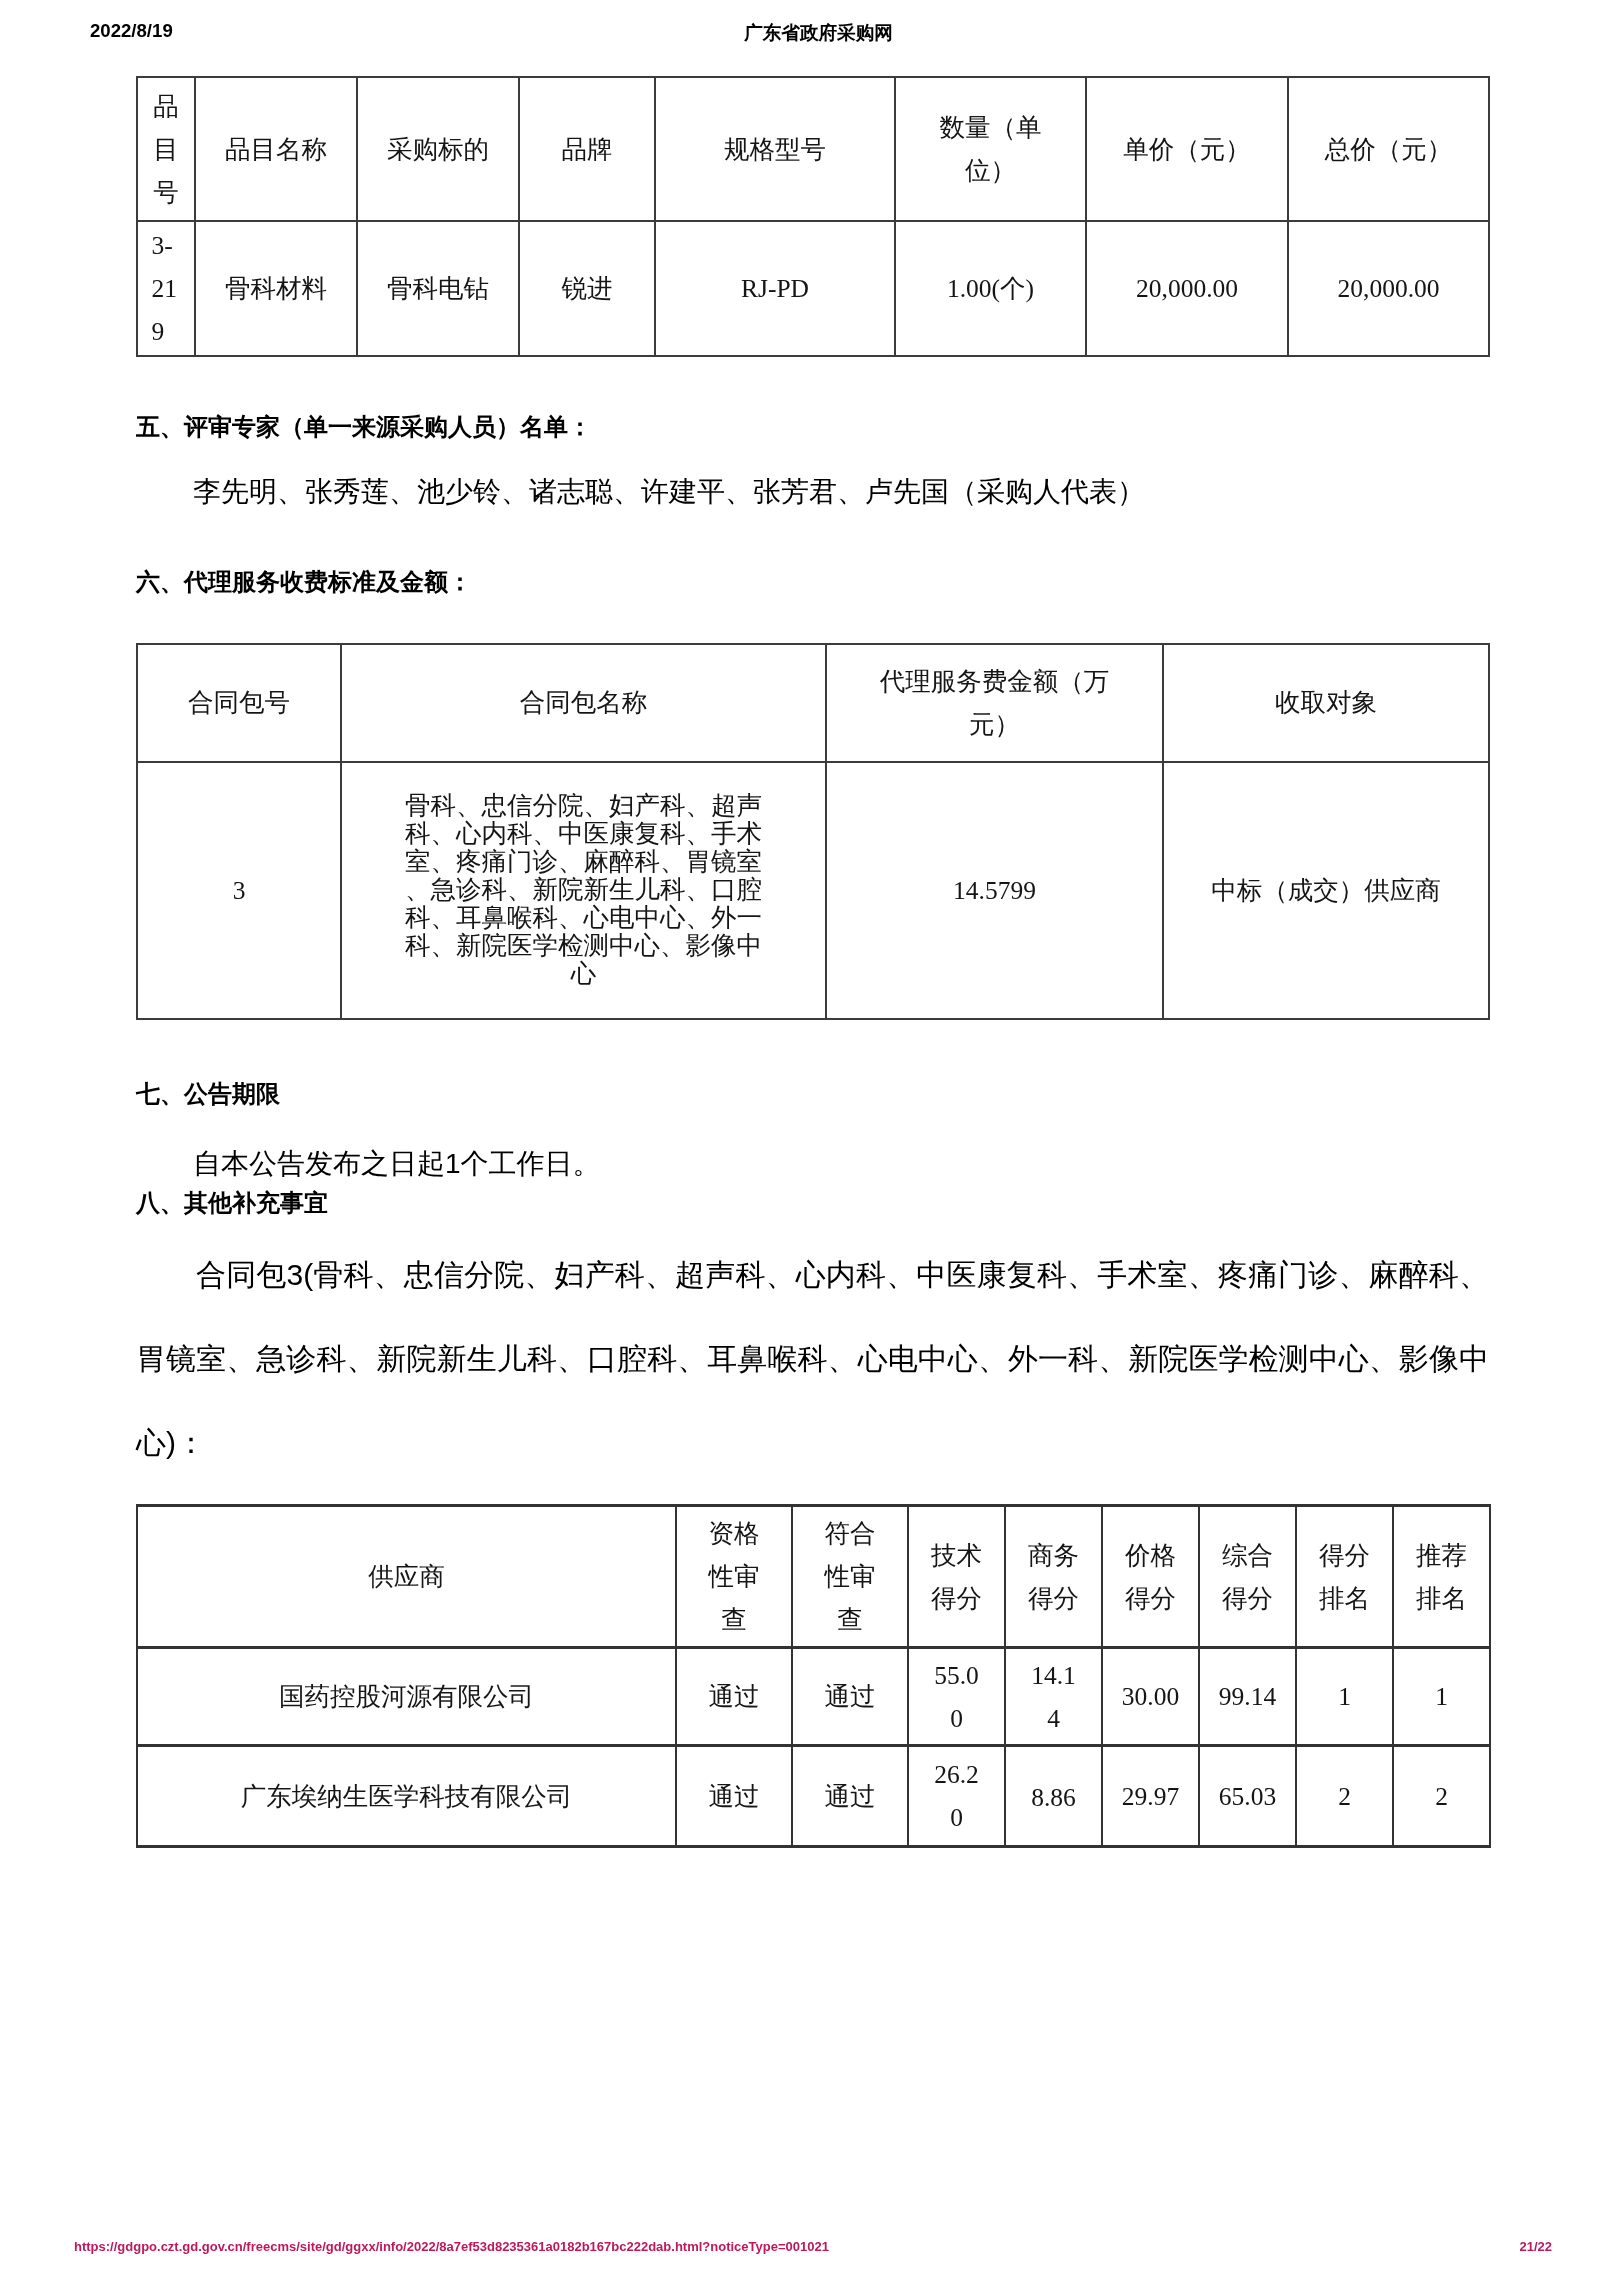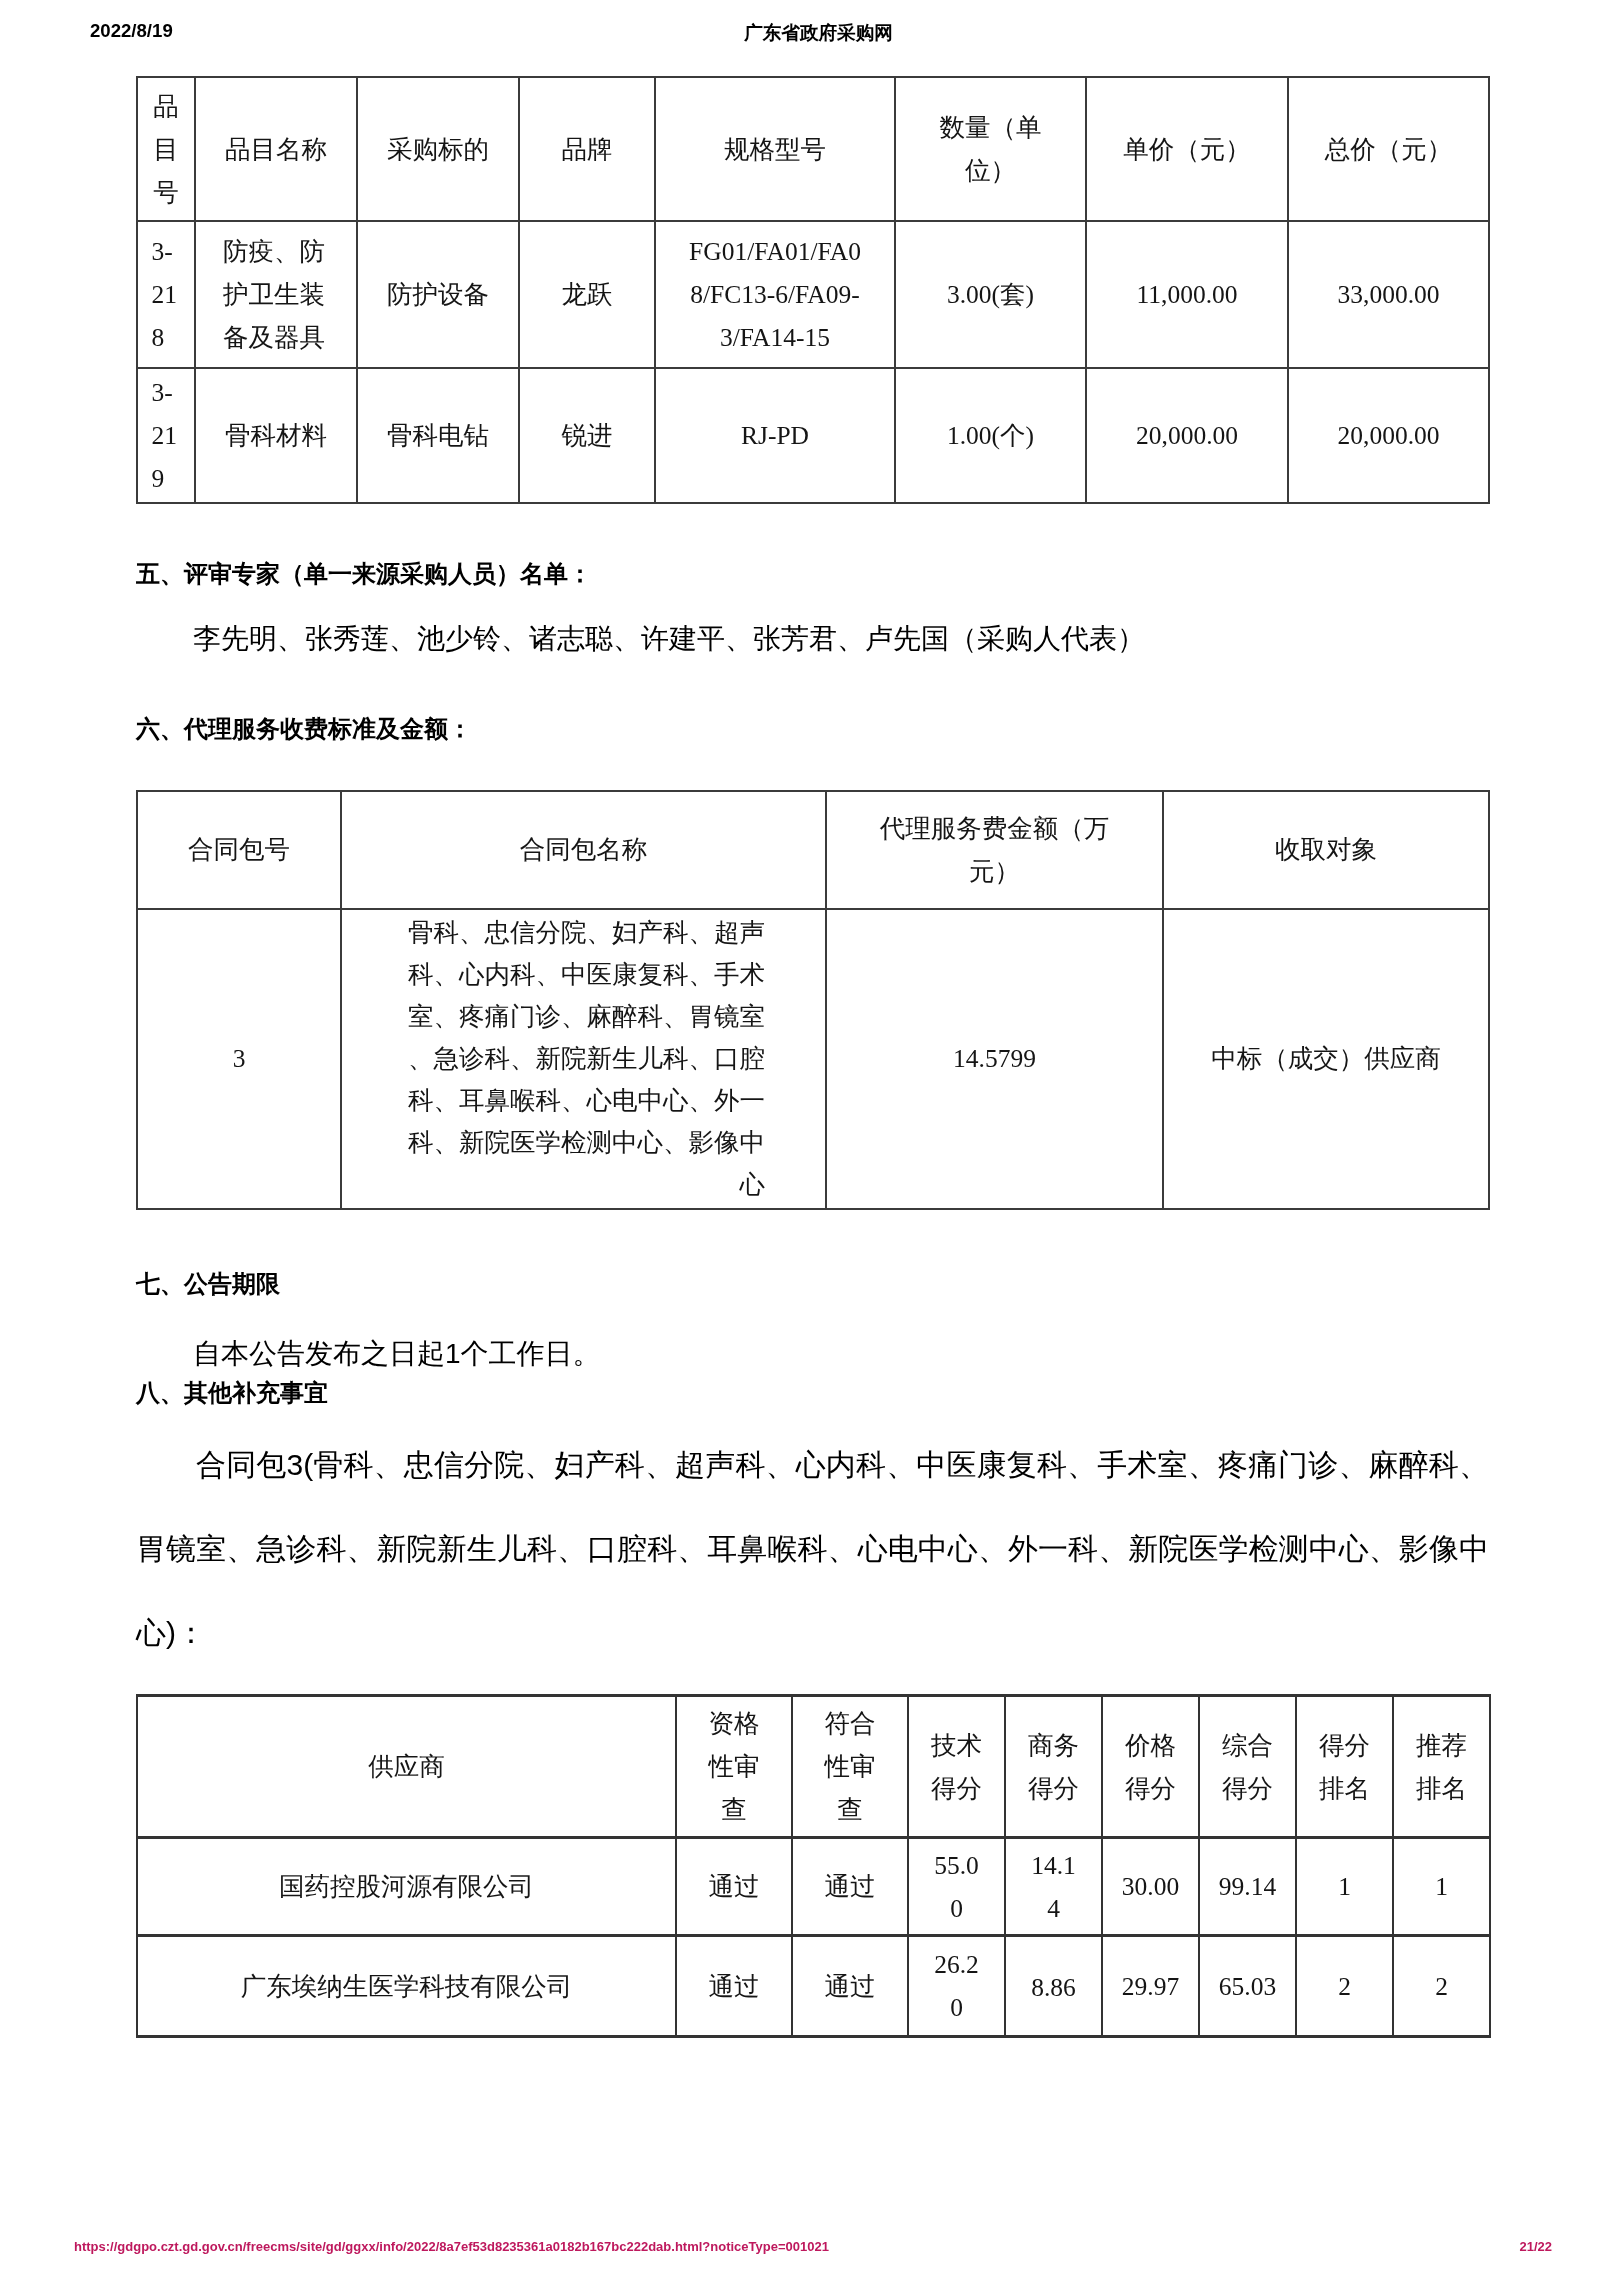--- a/index.html
+++ b/index.html
@@ -37,21 +37,21 @@
   .note{text-align:left;line-height:55px;padding-left:15.7px;padding-right:11.8px}
 
   
   .wb{display:inline-block;word-break:break-all;line-break:anywhere;vertical-align:middle}
   .v1{width:29px}          
   .no{width:29px;text-align:left}   
   .n4{width:106px;text-align:left}  
   .spec{width:178px}       
   .qh{width:106px}         
   .feh{width:235px}        
-  .dept{width:363px;text-align:right;line-height:42px}
+  .dept{width:363px;text-align:center;line-height:28px}
   .sh2{width:53px}         
   .sc4{width:51px}         
 
   
   .heading{font-family:Liberation Mono, monospace;
            font-size:24px;font-weight:bold;line-height:41px;color:#000}
   .h5{margin-top:51px}.h6{margin-top:51px}.h7{margin-top:55px}.h8{}
   .body-line{font-family:"Liberation Sans","DejaVu Sans",sans-serif;
              font-size:28px;line-height:41px;color:#000}
   .indent{padding-left:57px;margin-top:21.6px}
@@ -87,30 +87,20 @@
         <tr class="rh147">
       <td><span class="wb v1">品目号</span></td>
       <td>品目名称</td>
       <td>采购标的</td>
       <td>品牌</td>
       <td>规格型号</td>
       <td><span class="wb qh">数量（单位）</span></td>
       <td>单价（元）</td>
       <td>总价（元）</td>
     </tr>
-    <tr class="rh150">
-      <td class="tl"><span class="wb no">3-218</span></td>
-      <td class="tl"><span class="wb n4">防疫、防护卫生装备及器具</span></td>
-      <td>防护设备</td>
-      <td>龙跃</td>
-      <td><span class="wb spec">FG01/FA01/FA08/FC13-6/FA09-3/FA14-15</span></td>
-      <td>3.00(套)</td>
-      <td class="money">11,000.00</td>
-      <td class="money">33,000.00</td>
-    </tr>
     <tr class="rh135">
       <td class="tl"><span class="wb no">3-219</span></td>
       <td>骨科材料</td>
       <td>骨科电钻</td>
       <td>锐进</td>
       <td>RJ-PD</td>
       <td>1.00(个)</td>
       <td class="money">20,000.00</td>
       <td class="money">20,000.00</td>
     </tr>

